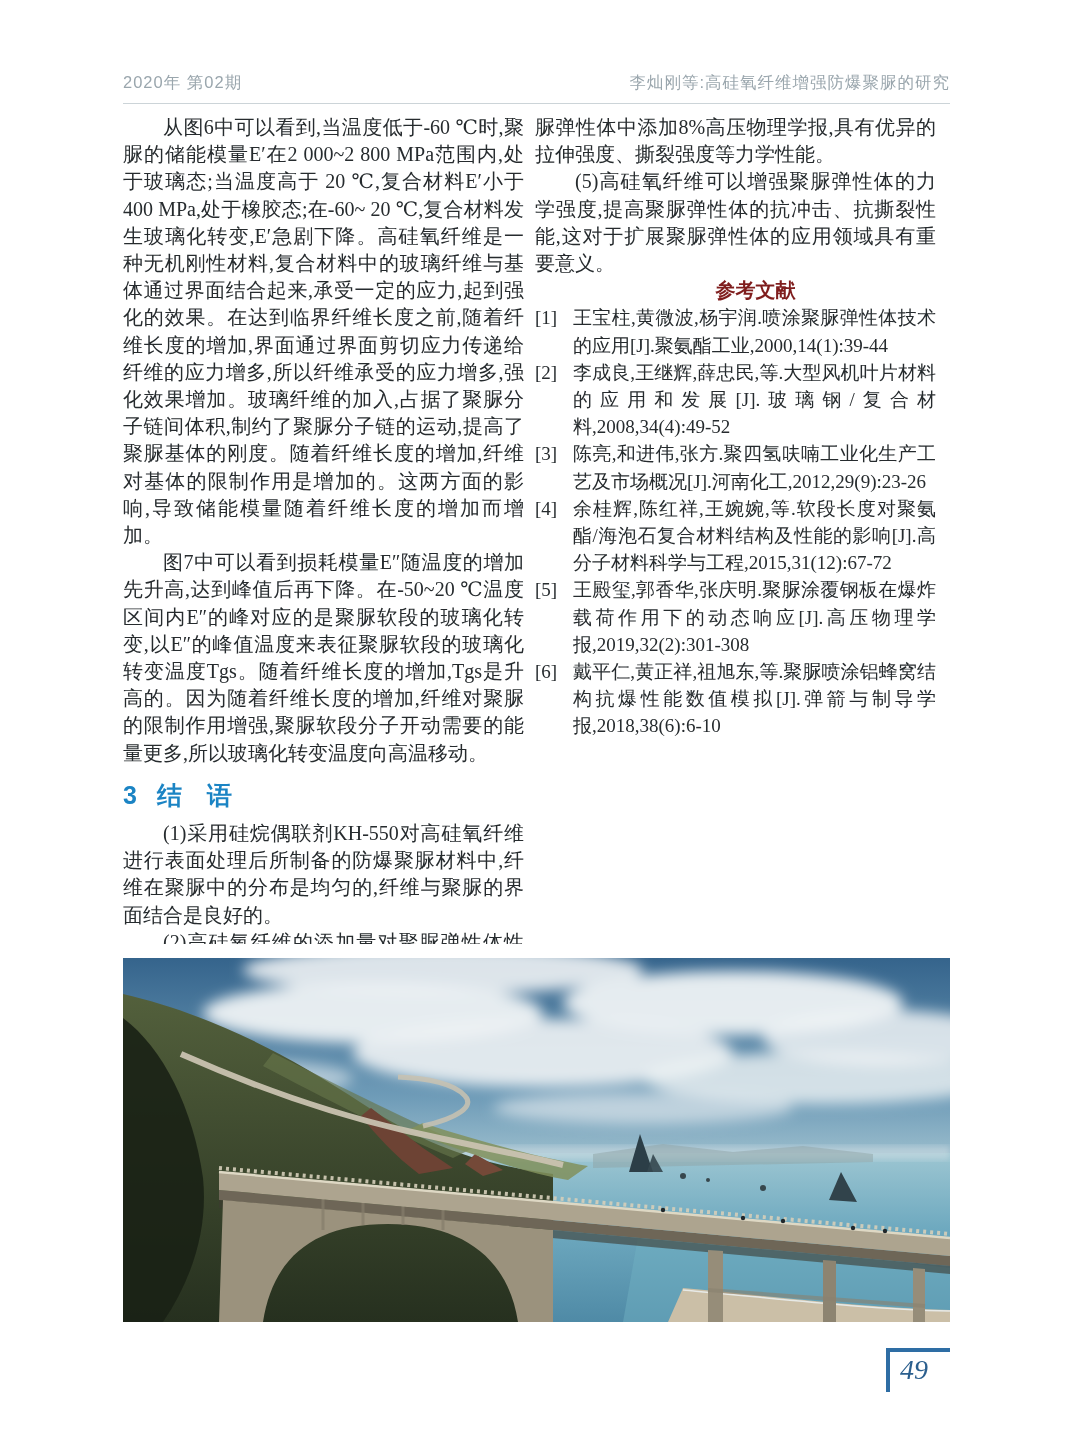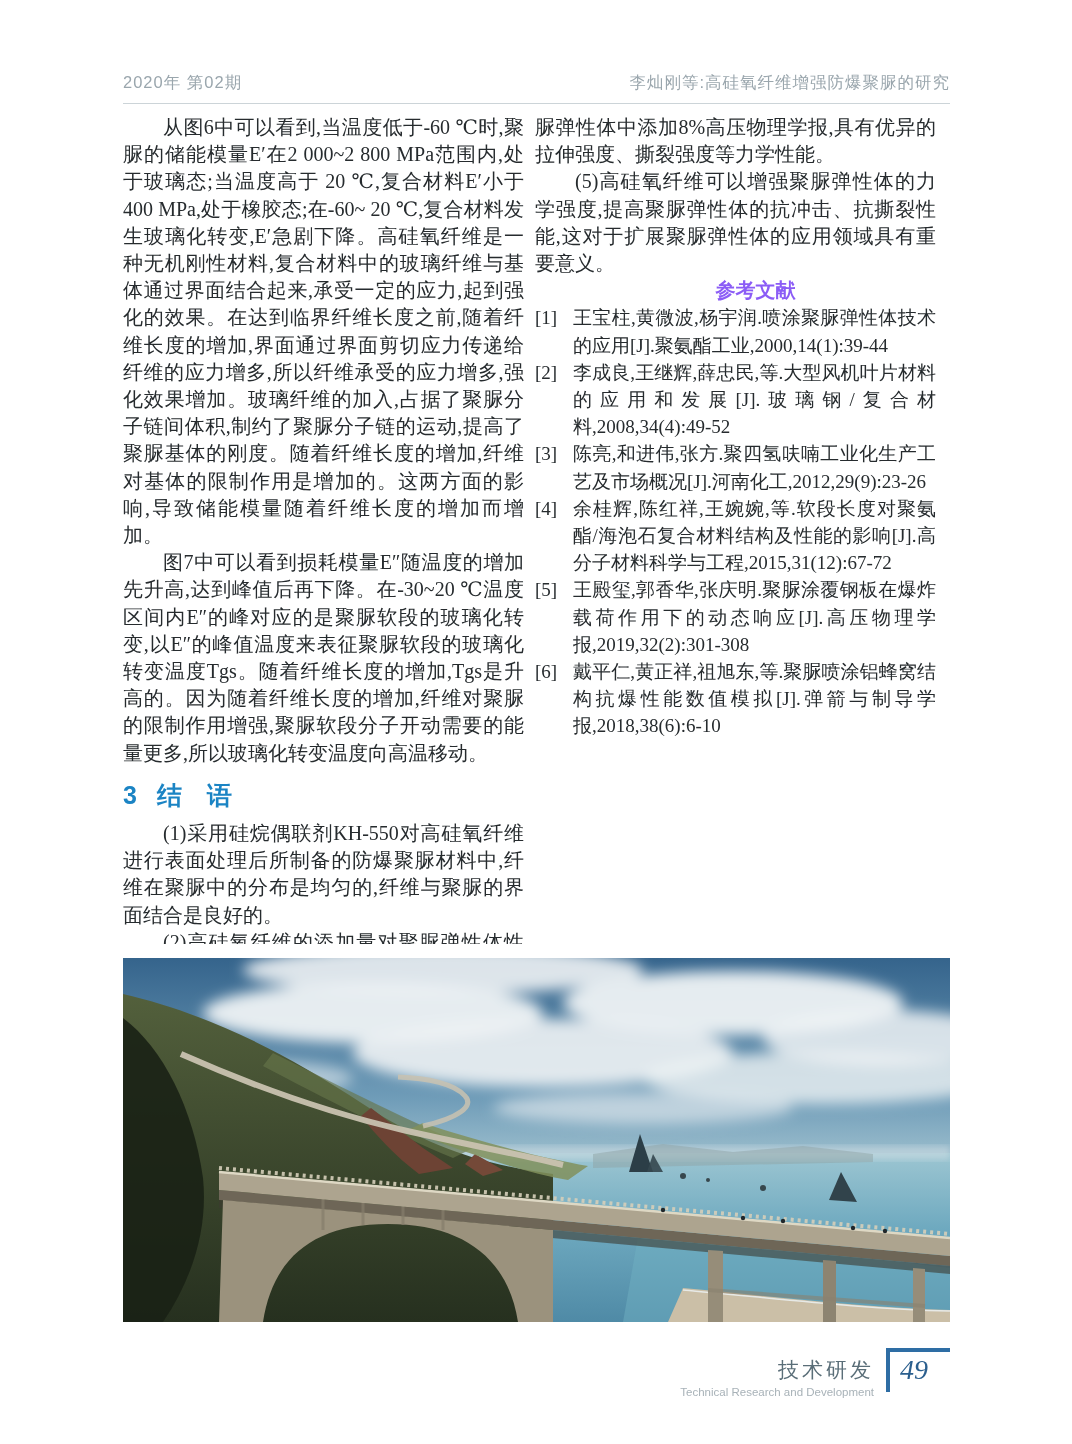--- a/index.html
+++ b/index.html
@@ -12,21 +12,21 @@
   .hdr-rule{position:absolute;top:103px;left:123px;width:827px;border-top:1px solid #ccd4d8;}
 
   
   .cols{position:absolute;top:114px;left:123px;width:827px;height:830px;display:flex;gap:11px;overflow:hidden;}
   .col{width:401px;font-size:20px;line-height:27.2px;text-align:justify;}
   .col p{margin:0;text-indent:2em;}
   .col p.noindent{text-indent:0;}
   .sec-h{display:flex;align-items:baseline;gap:20px;margin:15px 0 11px;text-indent:0;
          font-family:"Liberation Sans","DejaVu Sans",sans-serif;font-weight:bold;font-size:25px;color:#1b84c4;}
   .ref-title{margin:11px 0 5px;text-indent:0;text-align:center;font-weight:bold;font-size:20px;
-             font-family:"Liberation Sans","DejaVu Sans",sans-serif;color:#8b5cf6;}
+             font-family:"Liberation Sans","DejaVu Sans",sans-serif;color:#7f1d1d;}
   .ref-row{display:flex;font-size:19px;line-height:27.2px;}
   .ref-label{flex:none;width:38px;}
   .ref-text{flex:1;text-align:justify;}
 
   
   .photo{position:absolute;top:958px;left:123px;width:827px;height:364px;overflow:hidden;}
   .photo svg{display:block;}
 
   
   .ftr{position:absolute;top:1346px;right:122px;display:flex;align-items:flex-start;}
@@ -46,21 +46,21 @@
 
   <div class="hdr">
     <span>2020年 第02期</span>
     <span>李灿刚等:高硅氧纤维增强防爆聚脲的研究</span>
   </div>
   <div class="hdr-rule"></div>
 
   <div class="cols">
     <div class="col">
       <p>从图6中可以看到,当温度低于-60 ℃时,聚脲的储能模量E′在2 000~2 800 MPa范围内,处于玻璃态;当温度高于 20 ℃,复合材料E′小于400 MPa,处于橡胶态;在-60~ 20 ℃,复合材料发生玻璃化转变,E′急剧下降。高硅氧纤维是一种无机刚性材料,复合材料中的玻璃纤维与基体通过界面结合起来,承受一定的应力,起到强化的效果。在达到临界纤维长度之前,随着纤维长度的增加,界面通过界面剪切应力传递给纤维的应力增多,所以纤维承受的应力增多,强化效果增加。玻璃纤维的加入,占据了聚脲分子链间体积,制约了聚脲分子链的运动,提高了聚脲基体的刚度。随着纤维长度的增加,纤维对基体的限制作用是增加的。这两方面的影响,导致储能模量随着纤维长度的增加而增加。</p>
-      <p>图7中可以看到损耗模量E″随温度的增加先升高,达到峰值后再下降。在-30~20 ℃温度区间内E″的峰对应的是聚脲软段的玻璃化转变,以E″的峰值温度来表征聚脲软段的玻璃化转变温度Tgs。随着纤维长度的增加,Tgs是升高的。因为随着纤维长度的增加,纤维对聚脲的限制作用增强,聚脲软段分子开动需要的能量更多,所以玻璃化转变温度向高温移动。</p>
+      <p>图7中可以看到损耗模量E″随温度的增加先升高,达到峰值后再下降。在-50~20 ℃温度区间内E″的峰对应的是聚脲软段的玻璃化转变,以E″的峰值温度来表征聚脲软段的玻璃化转变温度Tgs。随着纤维长度的增加,Tgs是升高的。因为随着纤维长度的增加,纤维对聚脲的限制作用增强,聚脲软段分子开动需要的能量更多,所以玻璃化转变温度向高温移动。</p>
       <div class="sec-h">
         <span>3</span>
         <span>结　语</span>
       </div>
       <p>(1)采用硅烷偶联剂KH-550对高硅氧纤维进行表面处理后所制备的防爆聚脲材料中,纤维在聚脲中的分布是均匀的,纤维与聚脲的界面结合是良好的。</p>
       <p>(2)高硅氧纤维的添加量对聚脲弹性体性能影响比较大,当高硅氧纤维的添加量小于8%时,拉伸强度、撕裂强度随着高硅氧纤维添加量的增加而升高;当高硅氧纤维的添加量大于8%时,拉伸强度、撕裂强度随着高硅氧纤维添加量的增加而降低。因此,在聚</p>
     </div>
 
     <div class="col">
       <p class="noindent">脲弹性体中添加8%高压物理学报,具有优异的拉伸强度、撕裂强度等力学性能。</p>
@@ -178,24 +178,20 @@
             <circle cx="620" cy="260" r="2.2"></circle>
             <circle cx="660" cy="263" r="2.2"></circle>
           <circle cx="730" cy="270" r="2.2"></circle>
             <circle cx="762" cy="273" r="2.2"></circle>
         </g>
       </g>
     </svg>
   </div>
 
   <div class="ftr">
-    <div class="ftr-text">
-      <div class="ftr-cn">技术研发</div>
-      <div class="ftr-en">Technical Research and Development</div>
-    </div>
     <div class="pnum">
       <div class="bar-top"></div>
       <div class="bar-left"></div>
       <span class="num">49</span>
     </div>
   </div>
 
 </div>
 
 </body></html>

